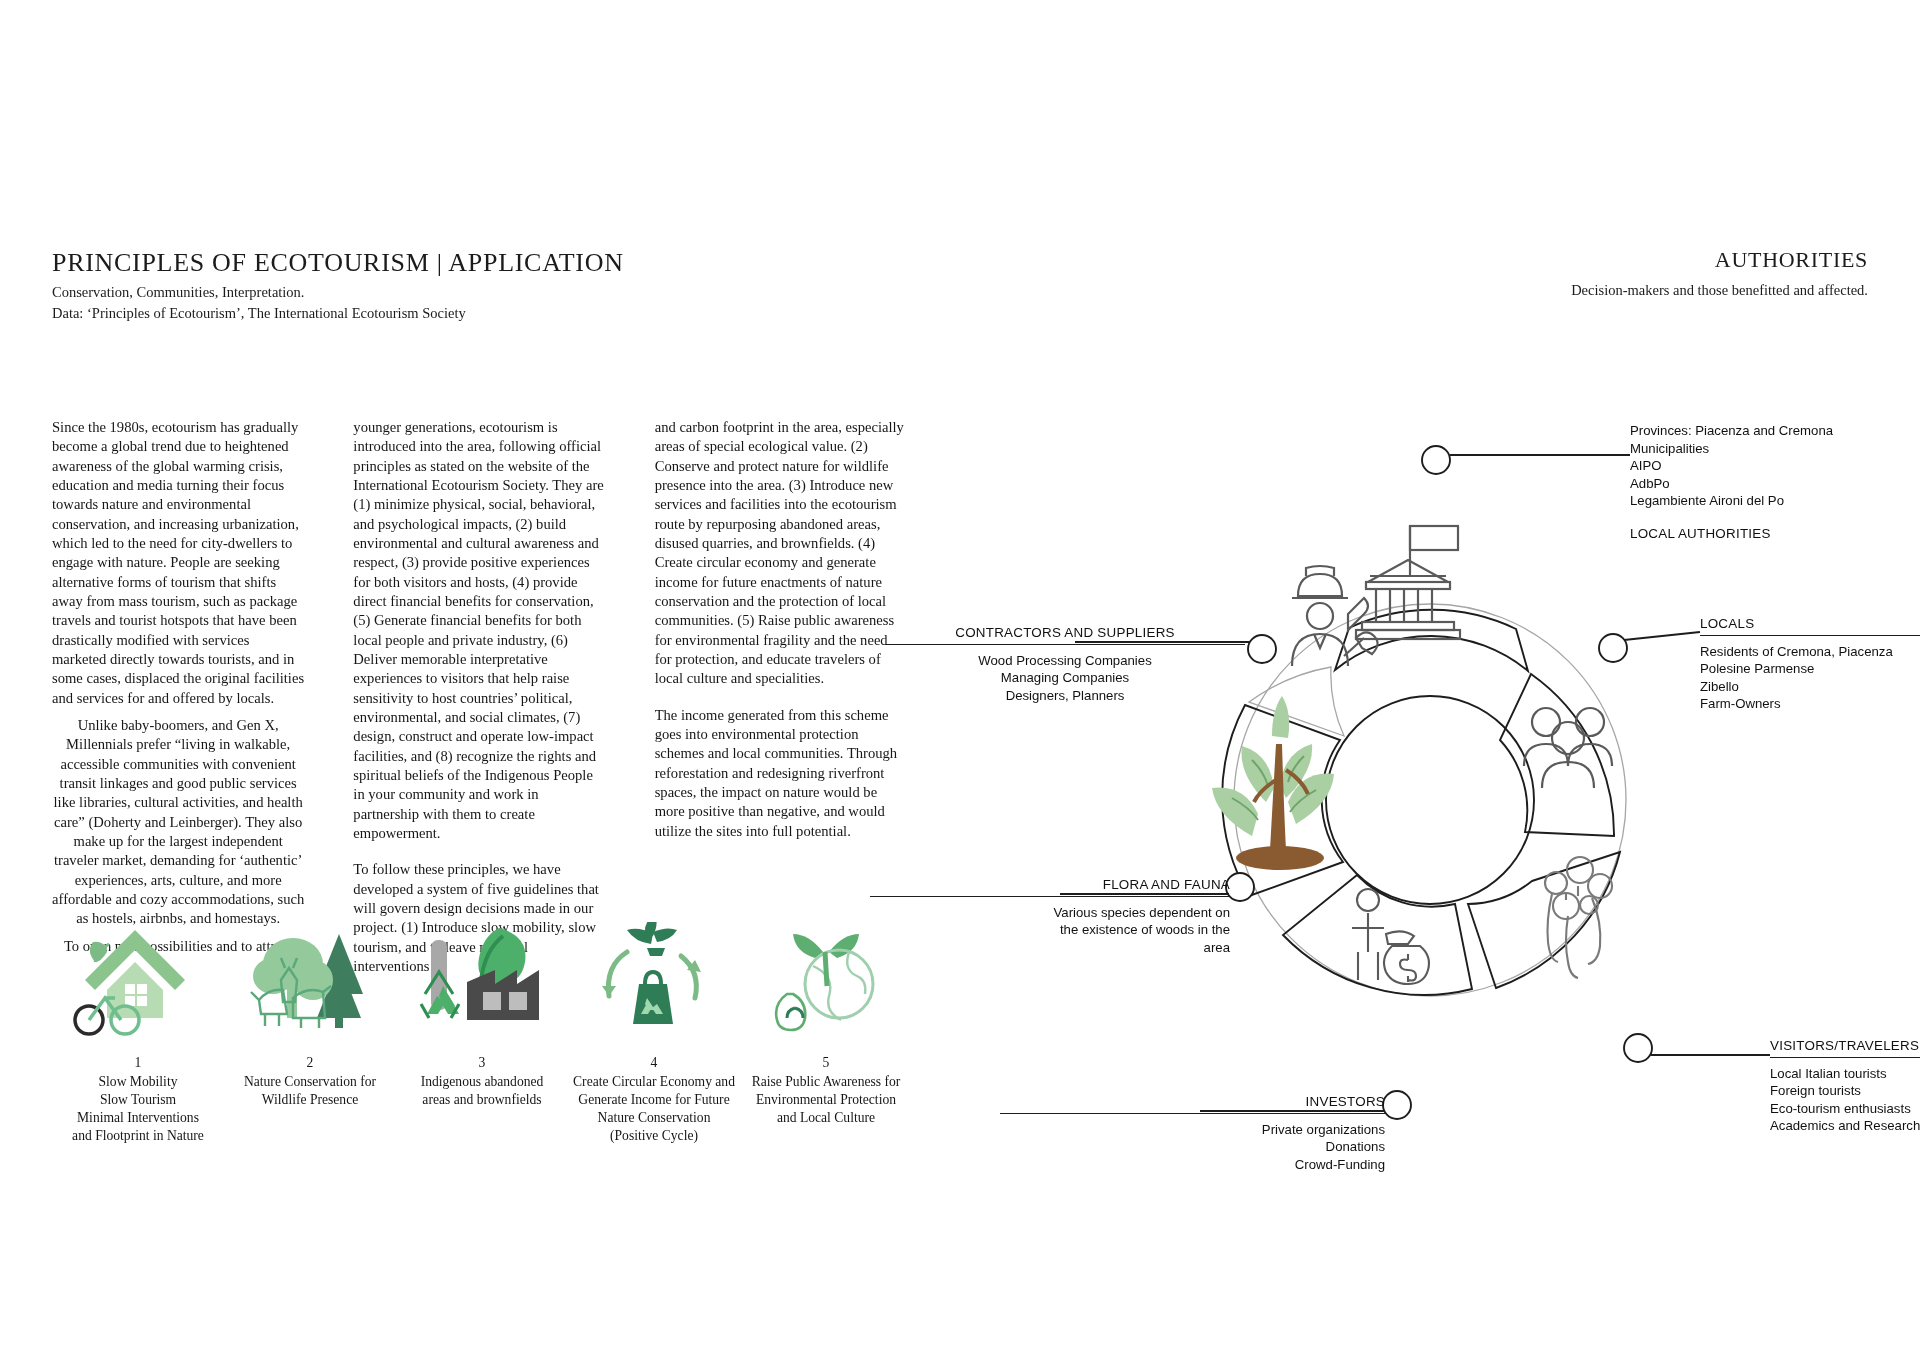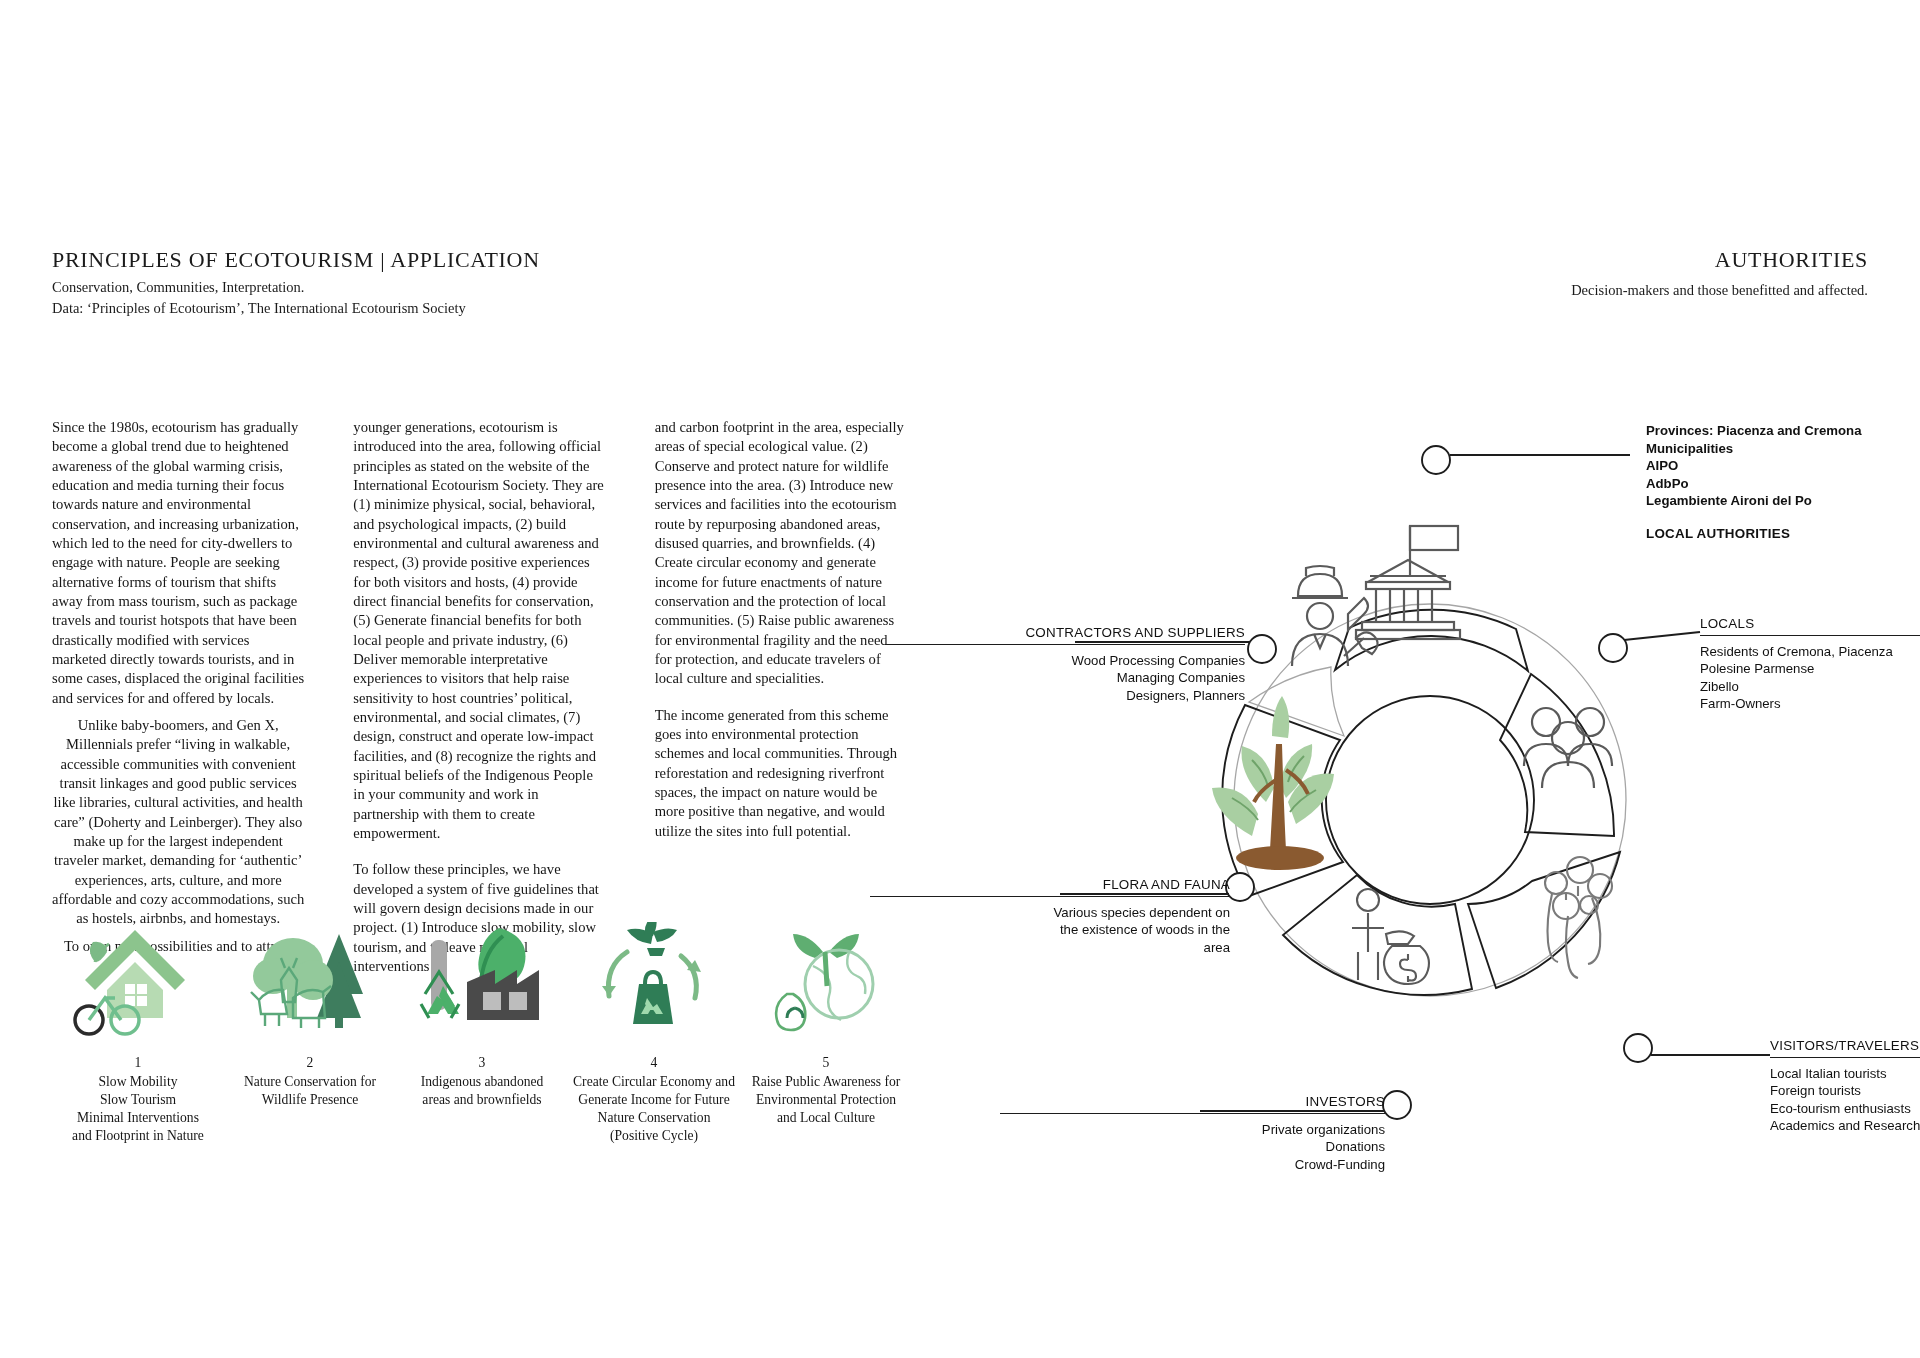--- a/index.html
+++ b/index.html
@@ -10,21 +10,21 @@
     color:#1a1a1a;
     overflow:hidden;
     position:relative;
   }
   .page{position:absolute;inset:0;}
 
   
   .hdr-left{position:absolute;left:52px;top:247px;}
   .hdr-left .title{
     font-family:"Liberation Serif", serif;
-    font-size:22px;letter-spacing:.7px;color:#1b1b1b;line-height:1.2;font-weight:400;
+    font-size:26px;letter-spacing:.7px;color:#1b1b1b;line-height:1.2;font-weight:400;
   }
   .hdr-left .sub{font-size:14.5px;line-height:1.42;color:#1b1b1b;margin-top:4px;}
 
   .hdr-right{position:absolute;right:52px;top:247px;text-align:right;}
   .hdr-right .title{font-size:22px;letter-spacing:.7px;color:#1b1b1b;line-height:1.2;}
   .hdr-right .sub{font-size:14.5px;line-height:1.42;color:#1b1b1b;margin-top:7px;}
 
   
   .cols{position:absolute;left:52px;top:418px;width:855px;display:flex;gap:49px;}
   .col{width:259px;font-size:14.6px;line-height:1.325;color:#161616;text-align:left;}
@@ -321,21 +321,21 @@
         <path d="M306 176 l0 -8 q14 -4 28 0 l0 8"></path>
         <circle cx="320" cy="216" r="13"></circle>
         <path d="M292 266 q0 -32 28 -32 q28 0 28 32"></path>
         <path d="M314 234 L320 248 L326 234"></path>
         <path d="M348 214 l16 -16 q8 8 0 16 l-16 16 z"></path>
         <path d="M356 238 q10 -10 18 -2 q8 8 -2 18 l-10 -6 z"></path>
         <path d="M344 256 l20 -18"></path>
       </g>
     </svg>
 
-    <div class="lbl lbl-right" style="left:646px;top:22px;font-weight:bold;">
+    <div class="lbl lbl-right" style="left:630px;top:22px;">
       <div class="items" style="margin-top: 0px; white-space: pre-line;" style2="">Provinces: Piacenza and Cremona
 Municipalities
 AIPO
 AdbPo
 Legambiente Aironi del Po</div>
       <div class="cat" style="margin-top:16px">LOCAL AUTHORITIES</div>
     </div>
 
     <div class="lbl lbl-right" style="left:700px;top:216px;width:230px;">
       <div class="cat">LOCALS</div>
@@ -364,21 +364,21 @@
     </div>
 
     <div class="lbl lbl-left" style="left:-130px;top:477px;width:360px;">
       <div class="cat">FLORA AND FAUNA</div>
       <div class="rule"></div>
       <div class="items" style="white-space: pre-line;">Various species dependent on
 the existence of woods in the
 area</div>
     </div>
 
-    <div class="lbl lbl-left" style="left:-115px;top:225px;width:360px;">
+    <div class="lbl lbl-left" style="left:-115px;top:225px;width:360px;text-align:center;">
       <div class="cat">CONTRACTORS AND SUPPLIERS</div>
       <div class="rule"></div>
       <div class="items" style="white-space: pre-line;">Wood Processing Companies
 Managing Companies
 Designers, Planners</div>
     </div>
 
   </div>
 </div>
 

